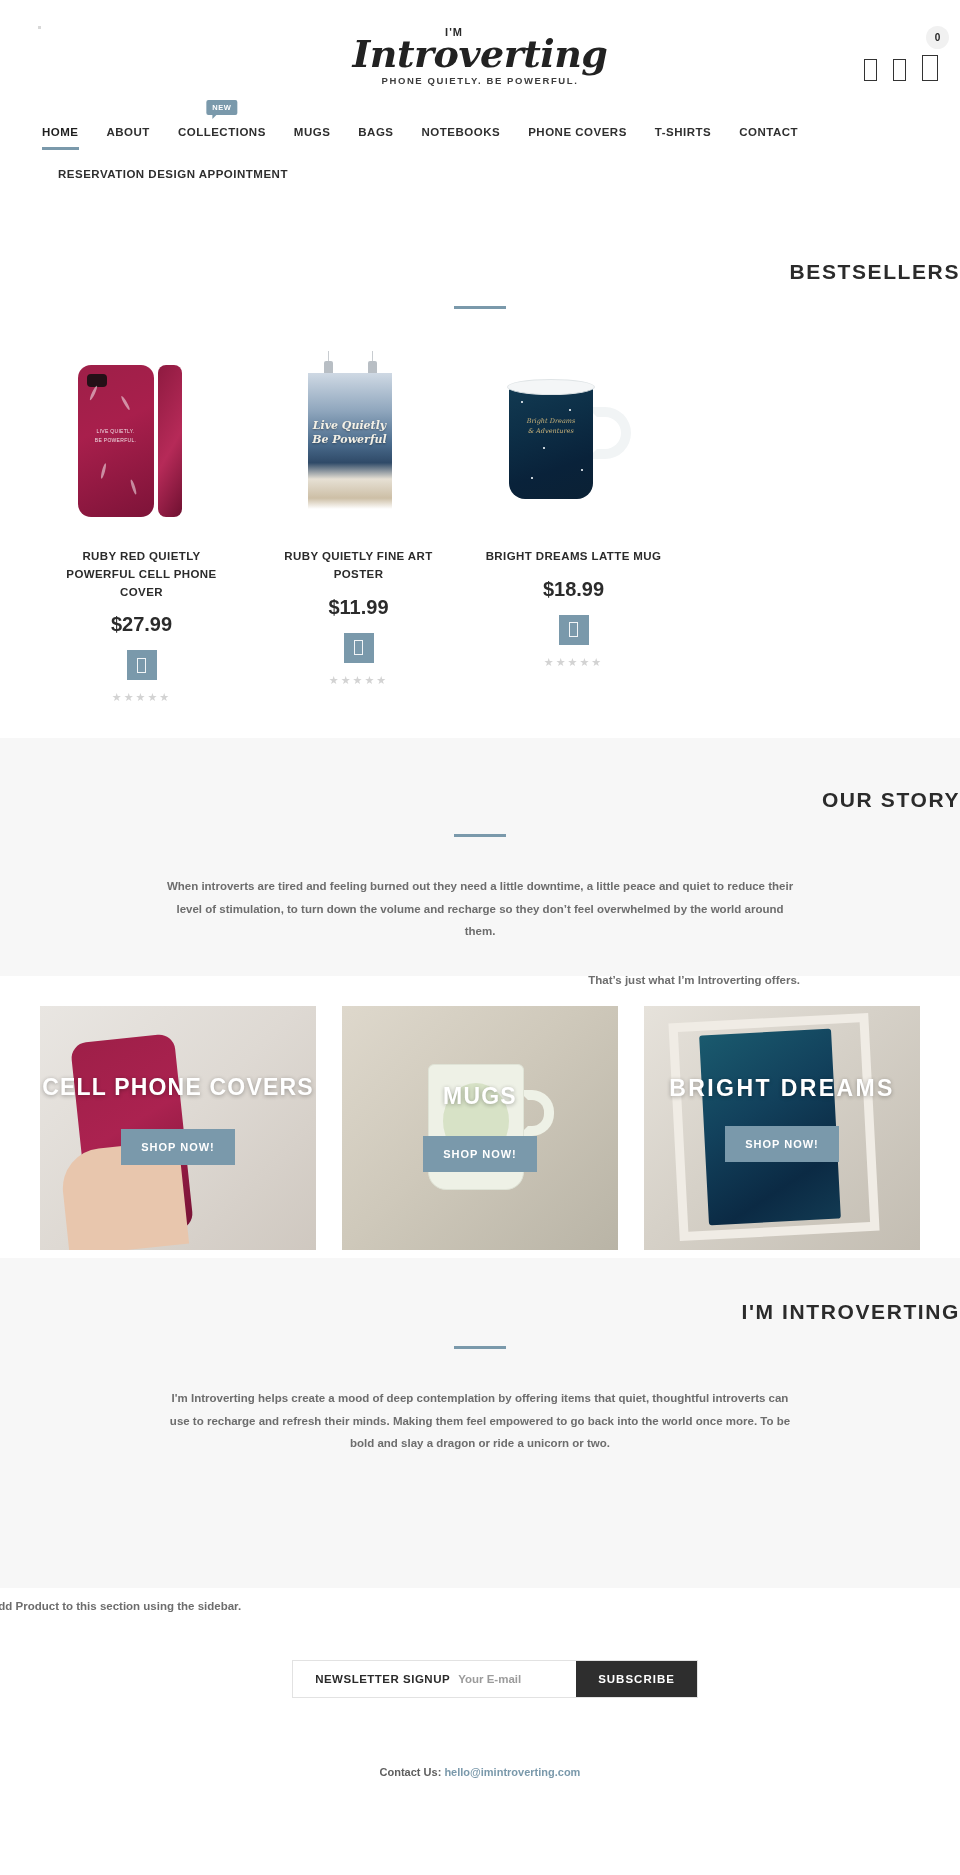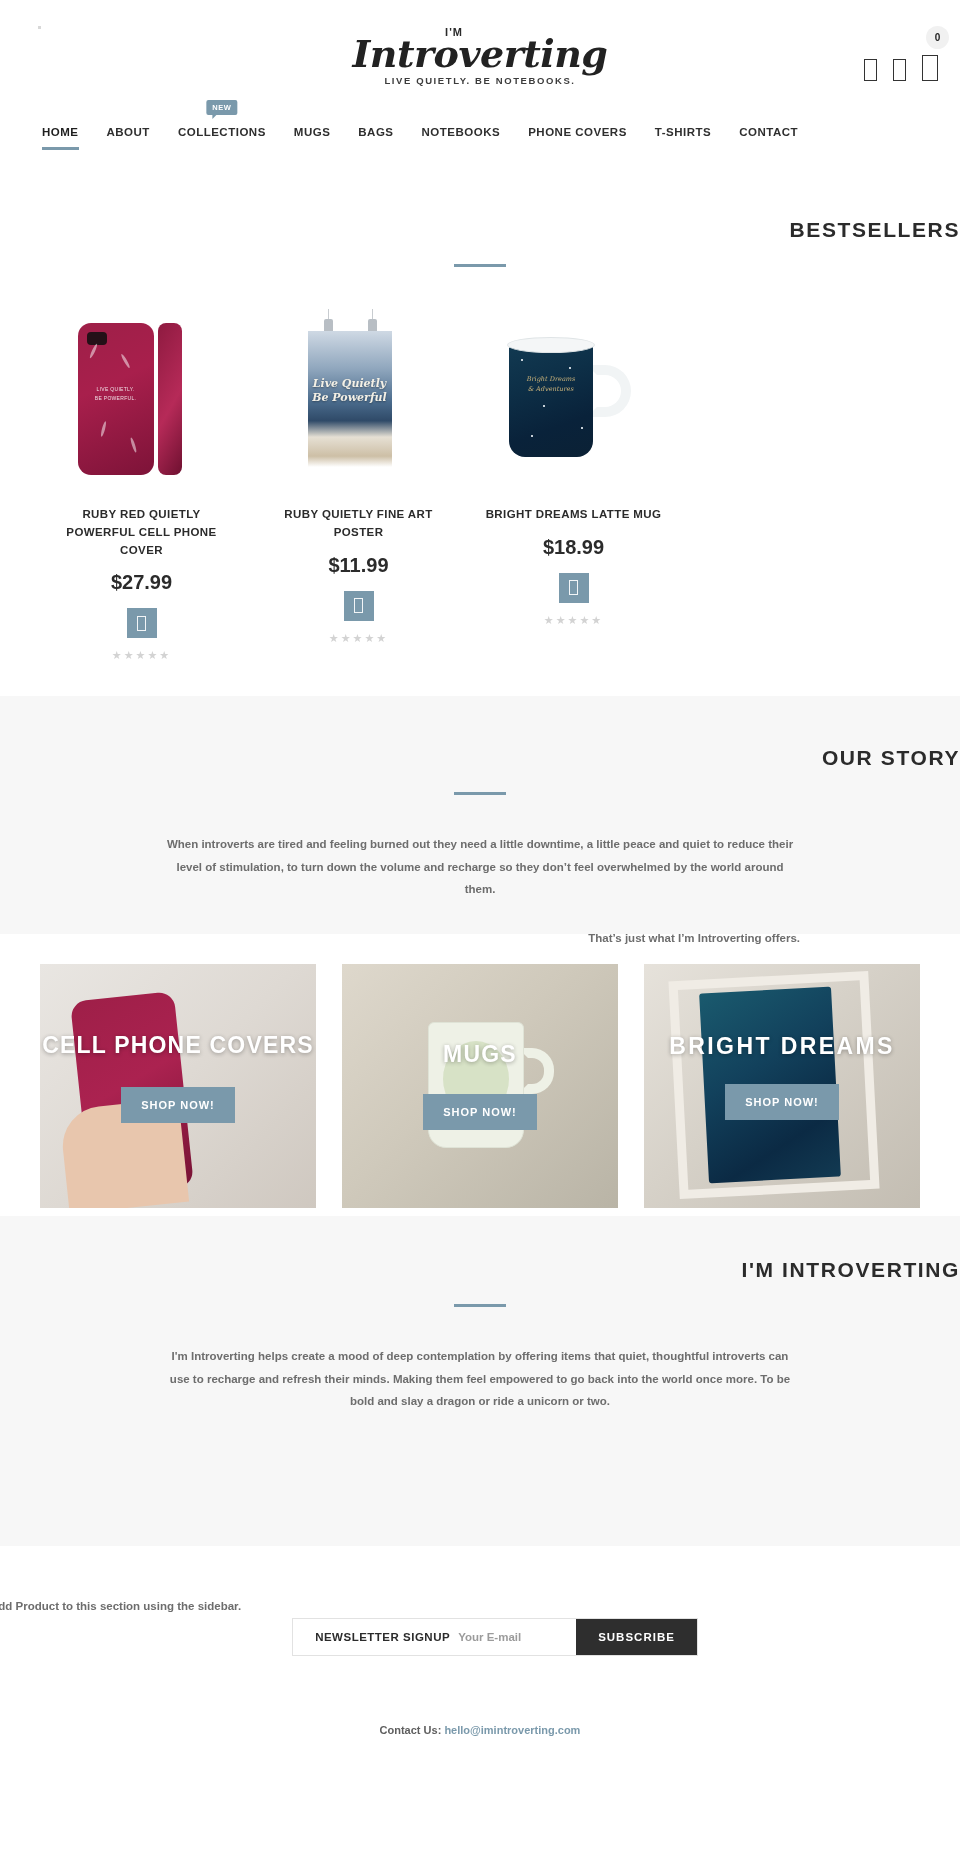--- a/index.html
+++ b/index.html
@@ -302,21 +302,21 @@
 </style>
 </head>
 <body>
 
 <div class="header">
   <div class="corner-dot"></div>
 
   <div class="logo-wrap">
     <div class="logo-im">I'M</div>
     <div class="logo-main">Introverting</div>
-    <div class="logo-tag">LIVE QUIETLY. BE NOTEBOOKS.</div>
+    <div class="logo-tag">PHONE QUIETLY. BE POWERFUL.</div>
   </div>
 
   <div class="header-icons">
     <span class="hicon"></span>
     <span class="hicon"></span>
     <span class="cart-wrap">
       <span class="hicon big"></span>
       <span class="cart-badge">0</span>
     </span>
   </div>
@@ -345,20 +345,25 @@
       <span>NOTEBOOKS</span>
     </div>
     <div class="nav-item">
       <span>PHONE COVERS</span>
     </div>
     <div class="nav-item">
       <span>T-SHIRTS</span>
     </div>
     <div class="nav-item">
       <span>CONTACT</span>
+    </div>
+  </div>
+  <div class="nav-row r2">
+    <div class="nav-item">
+      <span>RESERVATION DESIGN APPOINTMENT</span>
     </div>
   </div>
 </div>
 
 <div class="bestsellers">
   <div class="sec-title">BESTSELLERS</div>
   <div class="sec-rule"></div>
 
   <div class="products">
 

